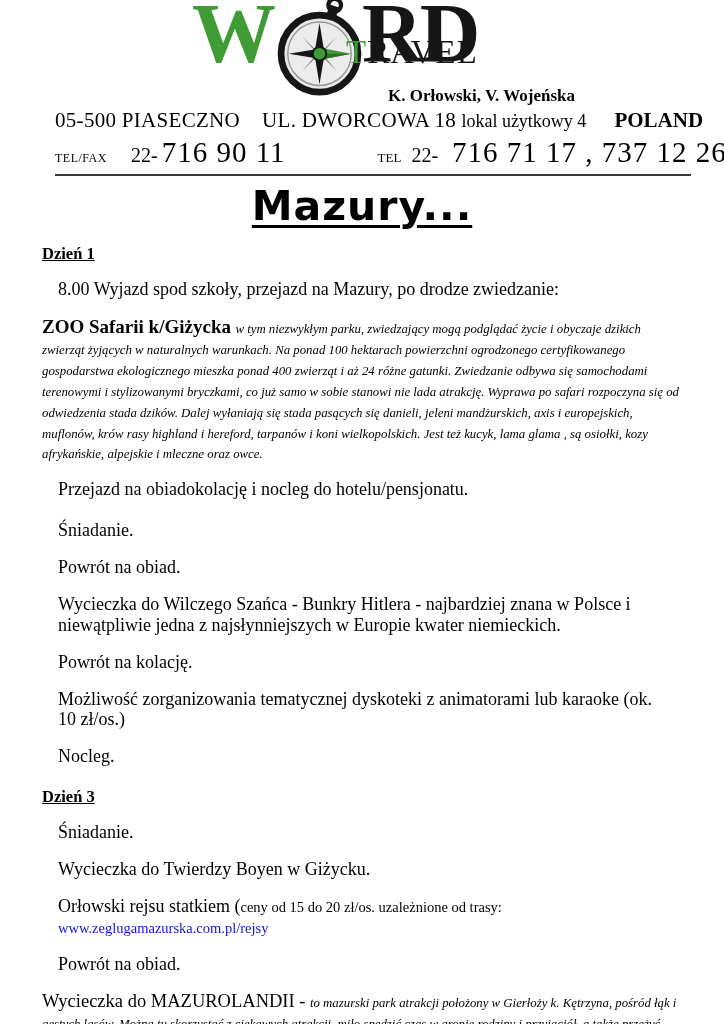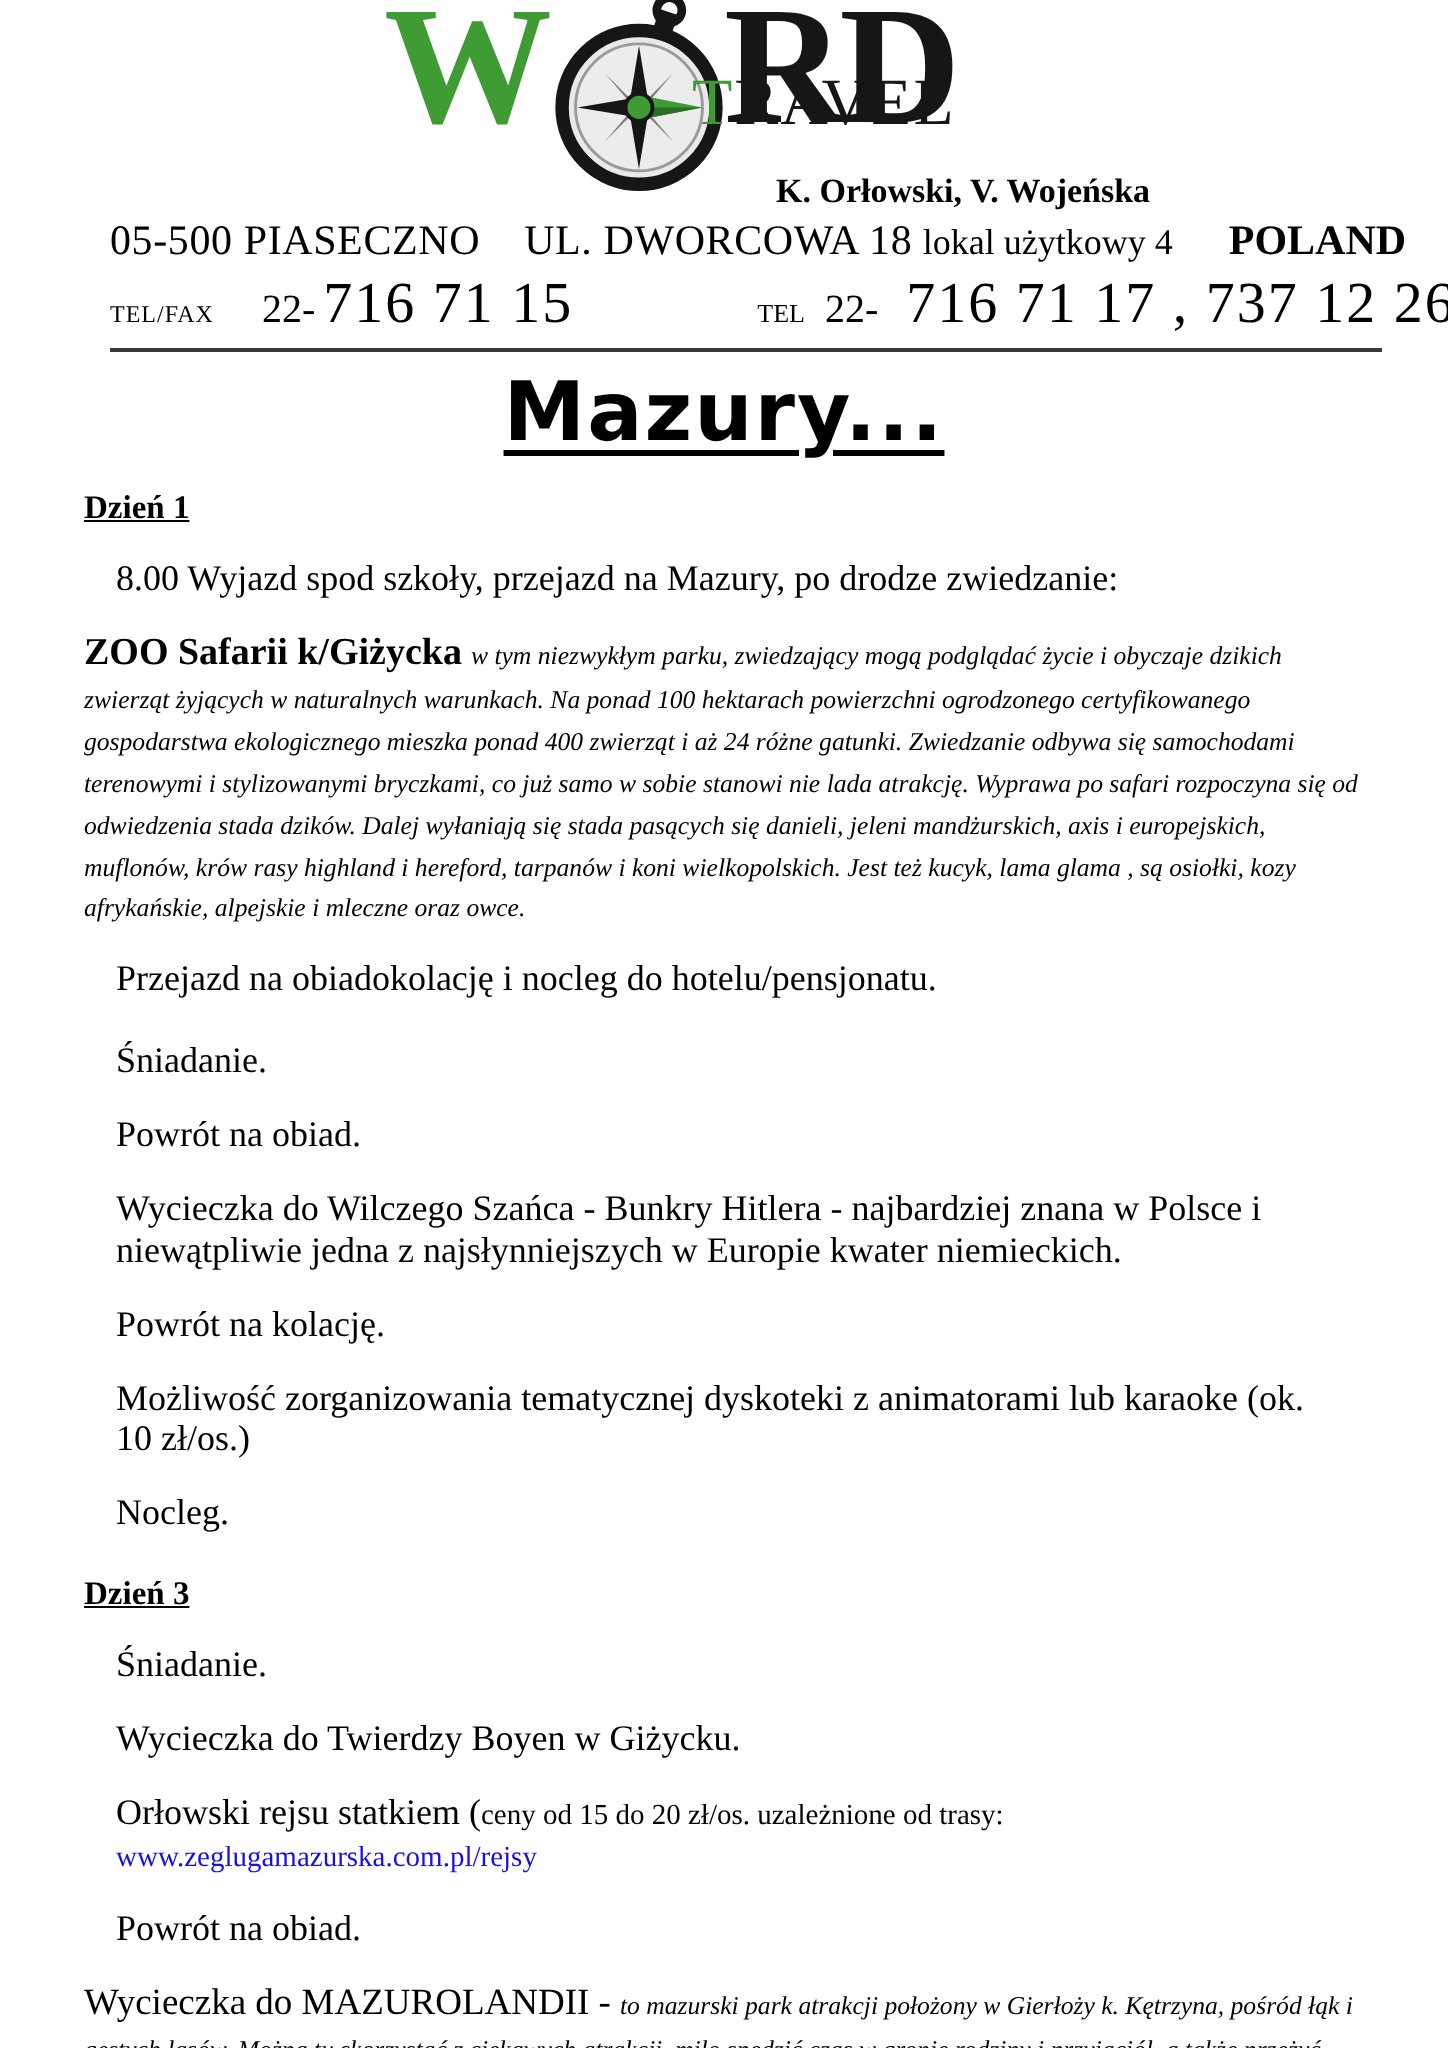--- a/index.html
+++ b/index.html
@@ -86,21 +86,21 @@
         <circle cx="50" cy="60" r="7" fill="#3f9b33" stroke="#161616" stroke-width="2"></circle>
       </svg>
       <span class="logo-big logo-rd">RD</span>
     </div>
     <div class="logo-travel"><span class="t">T</span><span>RAVEL</span></div>
     <div class="logo-owners">K. Orłowski, V. Wojeńska</div>
   </div>
 
   <div class="addr1"><span class="main">05-500 PIASECZNO</span><span class="gap"></span><span class="main">UL. DWORCOWA 18</span>&nbsp;<span class="small">lokal użytkowy 4</span><span class="country">POLAND</span></div>
 
-  <div class="addr2"><span class="lbl-telfax">TEL/FAX</span><span class="prefix">22-</span>&nbsp;<span class="big">716 71 15</span><span class="lbl-tel">TEL</span><span class="prefix2">22-</span><span class="big2">716 71 17 , 737 12 26</span></div>
+  <div class="addr2"><span class="lbl-telfax">TEL/FAX</span><span class="prefix">22-</span>&nbsp;<span class="big">716 90 11</span><span class="lbl-tel">TEL</span><span class="prefix2">22-</span><span class="big2">716 71 17 , 737 12 26</span></div>
 
   <div class="rule"></div>
 
   <div class="doc-title">Mazury...</div>
 
   <div class="content">
 
     <div class="day-heading">Dzień 1</div>
     <div class="line">8.00 Wyjazd spod szkoły,  przejazd na Mazury, po drodze zwiedzanie:</div>
     <p class="para"><span class="lead-bold">ZOO Safarii k/Giżycka</span> <span class="fine">w tym niezwykłym parku, zwiedzający mogą podglądać życie i obyczaje dzikich zwierząt żyjących w naturalnych warunkach. Na ponad 100 hektarach powierzchni ogrodzonego certyfikowanego gospodarstwa ekologicznego mieszka ponad 400 zwierząt i aż 24 różne gatunki. Zwiedzanie odbywa się samochodami terenowymi i stylizowanymi bryczkami, co już samo w sobie stanowi nie lada atrakcję. Wyprawa po safari rozpoczyna się od odwiedzenia stada dzików. Dalej wyłaniają się stada pasących się danieli, jeleni mandżurskich, axis i europejskich, muflonów, krów rasy highland i hereford, tarpanów i koni wielkopolskich. Jest też kucyk, lama glama , są osiołki, kozy afrykańskie, alpejskie i mleczne oraz owce.</span></p>

